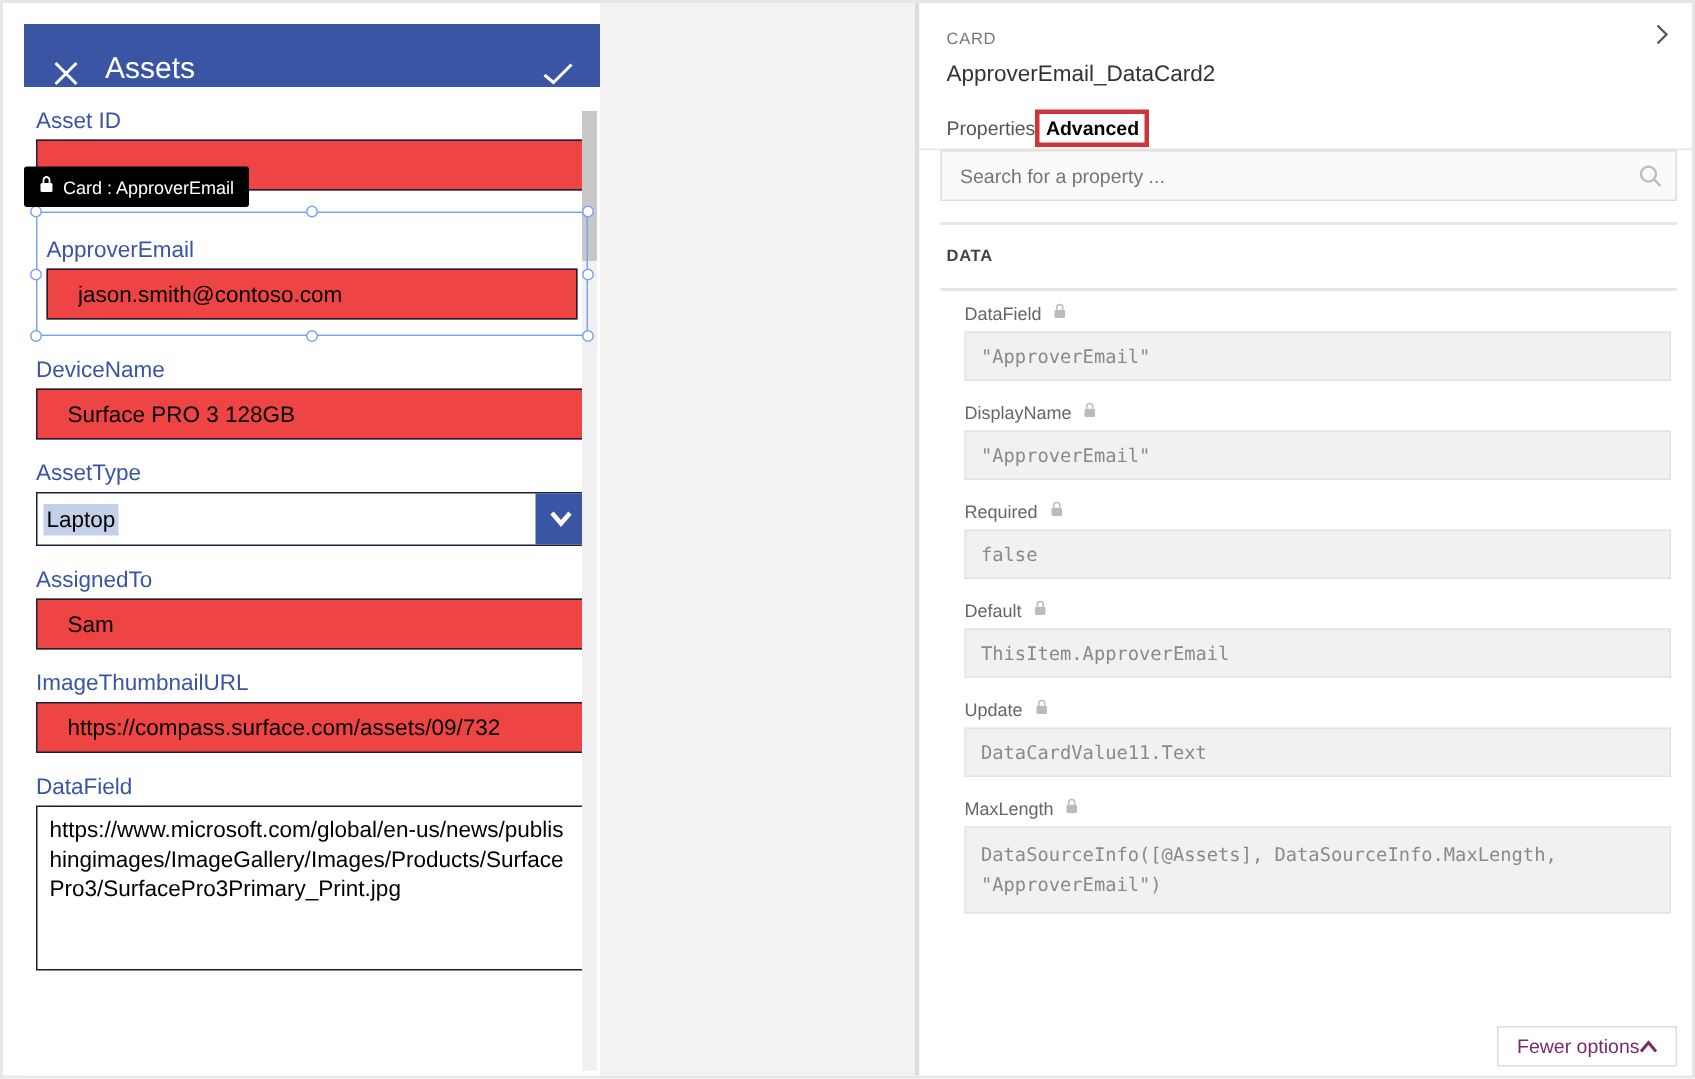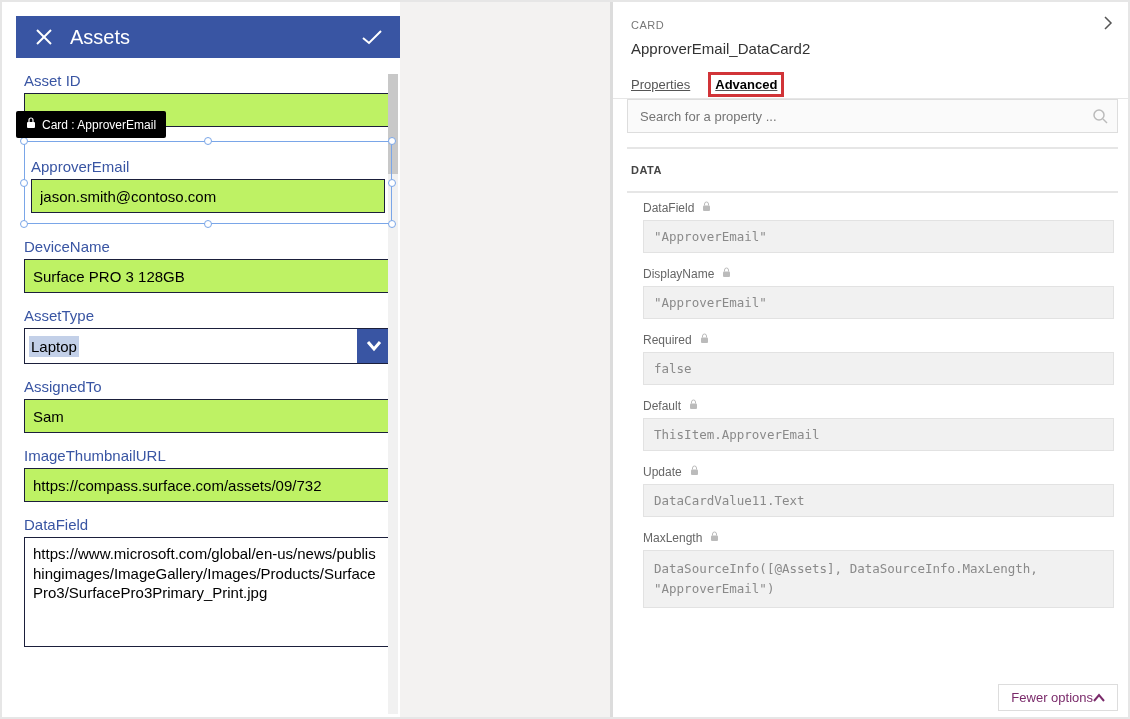--- a/index.html
+++ b/index.html
@@ -1,27 +1,27 @@
 <!DOCTYPE html>
 <html><head>
 <meta charset="utf-8">
 <style>
   * { box-sizing: border-box; font-family: "Segoe UI", Arial, sans-serif; }
   body { margin:0; background:#fff; width:1130px; height:719px; position:relative; overflow:hidden; border:2px solid #e6e6e6;}
   
   .left-pane { position:absolute; left:14px; top:14px; width:384px; height:705px; background:#fff; }
-  .form-header { width:100%; height:42px; background:#3955a3; color:#fff; display:flex; align-items:center; padding:0 16px; }
+  .form-header { width:100%; height:42px; background:#3955a3; color:#fff; display:flex; align-items:flex-end; padding:0 16px; }
   .form-header .title { flex:1; font-size:20px; font-weight:400; }
   .form-header .close, .form-header .check { width:24px; display:flex; align-items:center; justify-content:center; }
   .close svg, .check svg { stroke:#fff; stroke-width:2; fill:none; }
 
   .fields { padding:4px 8px 0 8px; }
   .field { margin-bottom:14px; }
   .field-label { color:#3955a3; font-size:15px; margin:10px 0 4px 0; }
-  .text-input { width:100%; border:1.5px solid #1b1f3b; padding:6px 8px; font-size:15px; color:#000; background:#bef264; height:34px; }
+  .text-input { width:100%; border:1.5px solid #1b1f3b; padding:6px 20px; font-size:15px; color:#000; background:#ef4444; height:34px; }
 
   .textarea { width:100%; border:1.5px solid #1b1f3b; padding:6px 8px; font-size:15px; color:#000; background:#fff; height:110px; line-height:1.3; overflow:hidden; word-break:break-all;}
 
   
   .select-wrap { display:flex; width:100%; border:1.5px solid #1b1f3b; height:36px; }
   .select-value { flex:1; display:flex; align-items:center; padding-left:6px; font-size:15px; }
   .select-value .hl { background:#c3d0e8; display:inline-block; padding:2px 2px 2px 2px; margin-left:-2px;}
   .select-btn { width:34px; background:#3955a3; display:flex; align-items:center; justify-content:center; }
   .select-btn svg { stroke:#fff; stroke-width:3; fill:none; }
 
@@ -41,21 +41,21 @@
   .gutter { position:absolute; left:398px; top:0; width:210px; height:100%; background:#f3f2f1; }
   .divider { position:absolute; left:608px; top:0; width:3px; height:100%; background:#dcdcdc; }
 
   
   .right-pane { position:absolute; left:611px; top:0; width:519px; height:100%; background:#fff; }
   .rp-header { padding:14px 18px 0 18px; }
   .rp-kind-row{display:flex;align-items:center;}
   .rp-kind { font-size:11px; color:#777; letter-spacing:.5px; flex:1;}
   .rp-chevron svg{stroke:#555;stroke-width:1.5;fill:none;width:12px;height:14px;}
   .rp-name { font-size:15px; color:#333; margin:6px 0 14px 0; }
-  .rp-tabs { display:flex; gap:18px; padding:0 0 0 0; font-size:13px; color:#555;text-decoration:underline; }
+  .rp-tabs { display:flex; padding:0 0 0 0; font-size:13px; color:#555; }
   .rp-tab { padding:6px 0;}
   .rp-tab.active { font-weight:600; color:#000; }
   .red-box { border:3px solid #d13438; padding:2px 4px; margin-top:-4px; margin-bottom:-4px;}
   .rp-sep { height:1px; background:#e6e6e6; margin:0 0 0 0; }
 
   .unlock-row { margin:14px 14px 12px 14px; display:flex; align-items:center; gap:14px;}
   .unlock-box { width:30px; height:30px; border:1px solid #ddd; display:flex; align-items:center; justify-content:center; }
   .unlock-box svg{stroke:#b4397b;fill:none;stroke-width:1.6;width:16px;height:16px;}
   .unlock-text { font-size:13px; color:#777; }
 

